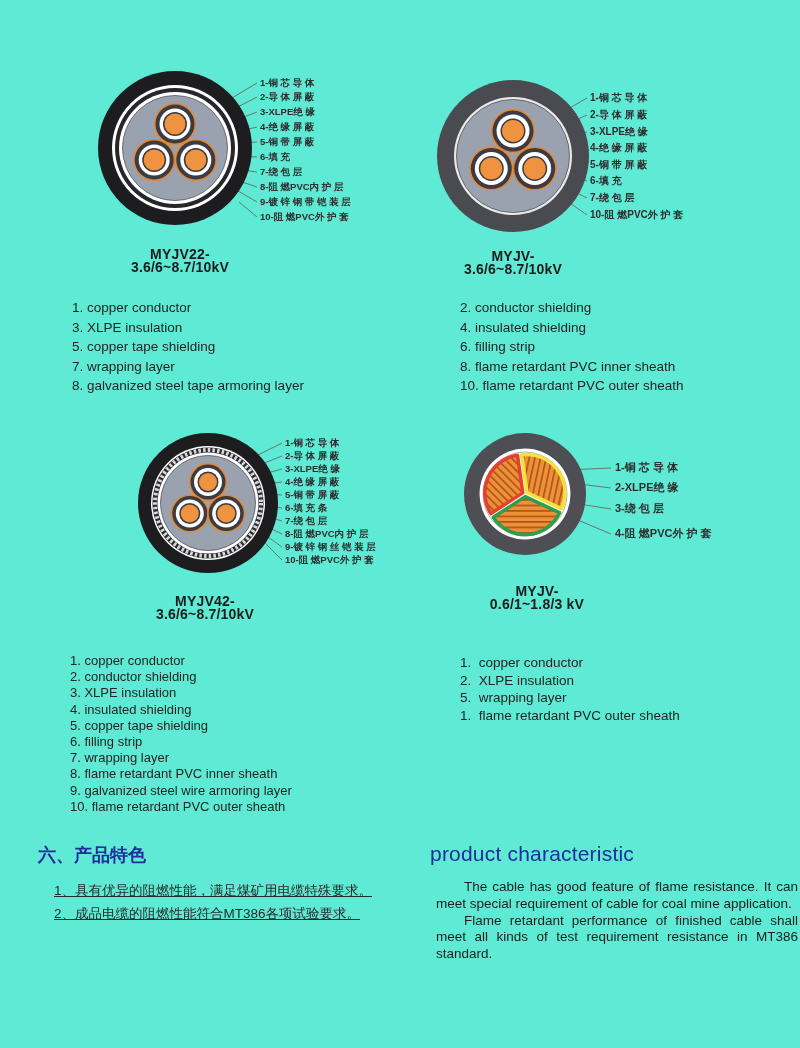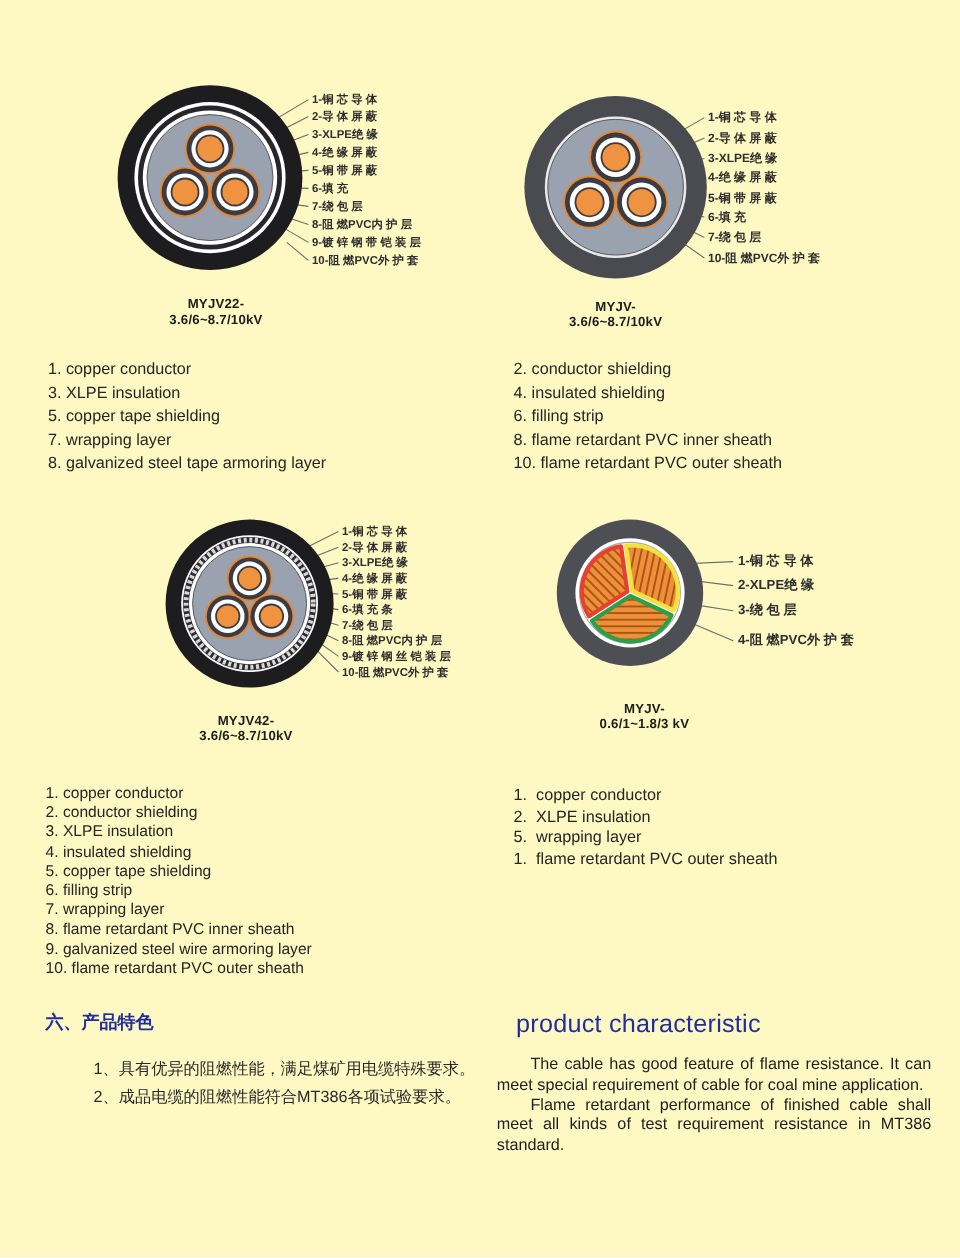--- a/index.html
+++ b/index.html
@@ -1,34 +1,34 @@
 <!DOCTYPE html>
 <html><head>
 <meta charset="utf-8">
 <style>
   html,body{margin:0;padding:0;background:#ffffff;}
   .page{
-    position:relative;width:800px;height:1048px;background:#fef9c3;overflow:hidden;
+    position:relative;width:800px;height:1048px;background:#5eead4;overflow:hidden;
     font-family:"Liberation Sans","DejaVu Sans",sans-serif;color:#222;
   }
-  .abs{position:absolute;}
+  .abs{position:absolute;margin-left:32px;}
   .diagram{position:absolute;}
   .diagram svg{position:absolute;left:0;top:0;}
   .caption{
     position:absolute;text-align:center;font-weight:bold;color:#1c1c1c;
-    font-size:11px;line-height:13px;letter-spacing:.2px;
+    font-size:14px;line-height:13px;letter-spacing:.2px;
   }
   .dlabel{font-weight:bold;fill:#2e2e2e;}
   .leader{stroke:#6a6a6a;stroke-width:0.9;}
   .list .li{white-space:pre-wrap;color:#252525;}
   .list-top{font-size:13.5px;line-height:19.5px;}
   .list-bl{font-size:13px;line-height:16.2px;}
   .list-br{font-size:13.5px;line-height:17.5px;}
   .cn-heading{
-    position:absolute;margin:0;font-size:15px;font-weight:bold;color:#1f2d9d;
+    position:absolute;margin:0;font-size:18px;font-weight:bold;color:#1f2d9d;
   }
   .en-heading{
     position:absolute;margin:0;font-size:21px;font-weight:normal;color:#1f2d9d;letter-spacing:.2px;
   }
   .cn-items{position:absolute;font-size:13.5px;line-height:23px;color:#2a2a2a;font-weight:500;}
   .en-paras{position:absolute;width:362px;font-size:13.5px;line-height:16.8px;color:#1e1e1e;text-align:justify;}
   .en-paras p{margin:0;text-indent:28px;}
 </style>
 </head>
 <body>
@@ -275,24 +275,24 @@
     <div class="li">10. flame retardant PVC outer sheath</div>
   </div>
   <div class="list list-br abs" style="left:428px;top:654px;width:360px;">
     <div class="li">1.  copper conductor</div>
     <div class="li">2.  XLPE insulation</div>
     <div class="li">5.  wrapping layer</div>
     <div class="li">1.  flame retardant PVC outer sheath</div>
   </div>
 
   <h3 class="cn-heading" style="left:38px;top:843px;">六、产品特色</h3>
-  <div class="cn-items" style="left:78px;top:879px;width:340px;">
+  <div class="cn-items" style="left:54px;top:879px;width:340px;text-decoration:underline;">
     <div>1、具有优异的阻燃性能，满足煤矿用电缆特殊要求。</div>
     <div>2、成品电缆的阻燃性能符合MT386各项试验要求。</div>
   </div>
 
   <h3 class="en-heading" style="left:430px;top:842px;">product characteristic</h3>
-  <div class="en-paras" style="left:414px;top:879px;">
+  <div class="en-paras" style="left:436px;top:879px;">
     <p>The cable has good feature of flame resistance. It can meet special requirement of cable for coal mine application.</p>
     <p>Flame retardant performance of finished cable shall meet all kinds of test requirement resistance in MT386 standard.</p>
   </div>
 
 </div>
 
 </body></html>

